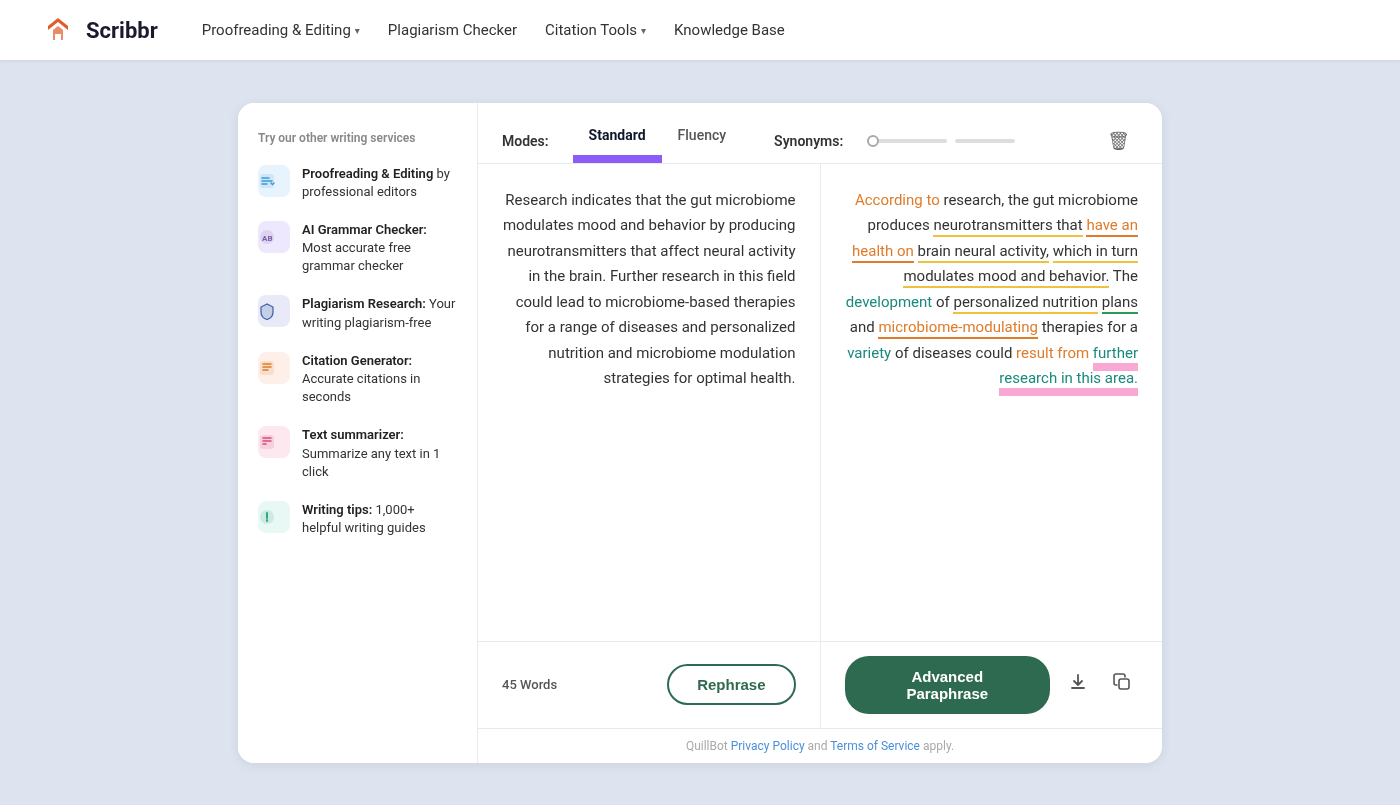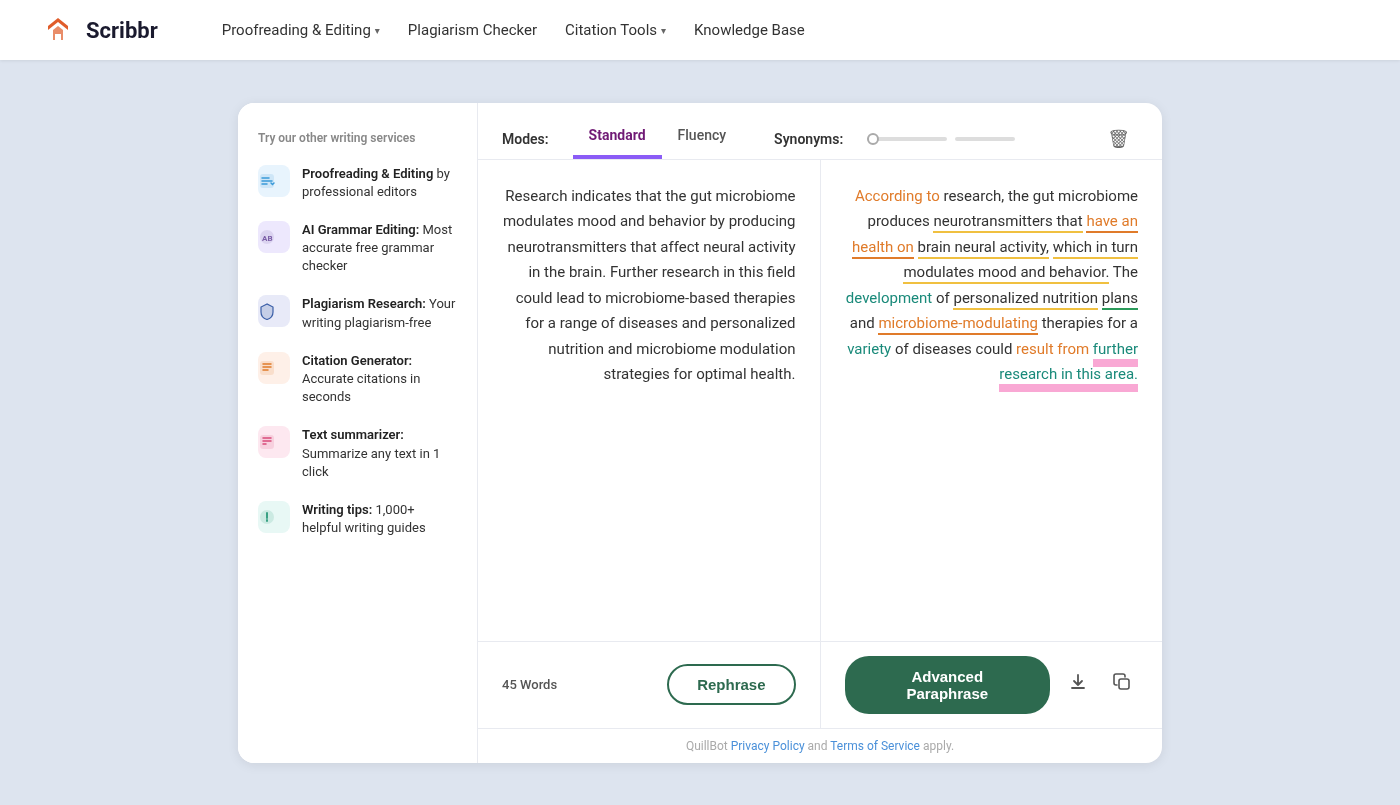--- a/index.html
+++ b/index.html
@@ -11,21 +11,21 @@
       flex-direction: column;
     }
 
     
     .navbar {
       background: #fff;
       height: 60px;
       display: flex;
       align-items: center;
       padding: 0 40px;
-      gap: 44px;
+      gap: 24px;
       box-shadow: 0 1px 3px rgba(0,0,0,0.08);
     }
     .logo {
       display: flex;
       align-items: center;
       gap: 10px;
       text-decoration: none;
     }
     .logo-icon {
       width: 36px;
@@ -145,23 +145,23 @@
     }
     .mode-tab {
       font-size: 14px;
       padding: 8px 16px 12px;
       cursor: pointer;
       color: #555;
       border-bottom: 2px solid transparent;
       font-weight: 500;
     }
     .mode-tab.active {
-      color: #701a75;
+      color: #0f172a;
       font-weight: 700;
-      border-bottom: 4px solid #8b5cf6;
+      border-bottom: 8px solid #8b5cf6;
     }
     .synonyms-label {
       font-size: 14px;
       font-weight: 600;
       color: #333;
       margin-left: 8px;
     }
     .synonyms-slider {
       display: flex;
       align-items: center;
@@ -361,21 +361,21 @@
       </div>
 
       <div class="sidebar-item">
         <div class="sidebar-icon icon-purple">
           <svg width="18" height="18" viewBox="0 0 18 18" fill="none">
             <rect x="2" y="2" width="14" height="14" rx="7" fill="#7b5ea7" opacity="0.15"></rect>
             <text x="4" y="13" font-size="8" fill="#7b5ea7" font-weight="bold">AB</text>
           </svg>
         </div>
         <div class="sidebar-item-text">
-          <strong>AI Grammar Editing:</strong> Most accurate free grammar checker
+          <strong>AI Grammar Checker:</strong> Most accurate free grammar checker
         </div>
       </div>
 
       <div class="sidebar-item">
         <div class="sidebar-icon icon-darkblue">
           <svg width="18" height="18" viewBox="0 0 18 18" fill="none">
             <path d="M9 2L3 5v5c0 3.5 2.5 6.5 6 7.5C12.5 16.5 15 13.5 15 10V5L9 2z" fill="#3a5ea7" opacity="0.2"></path>
             <path d="M9 2L3 5v5c0 3.5 2.5 6.5 6 7.5C12.5 16.5 15 13.5 15 10V5L9 2z" stroke="#3a5ea7" stroke-width="1.2"></path>
           </svg>
         </div>

